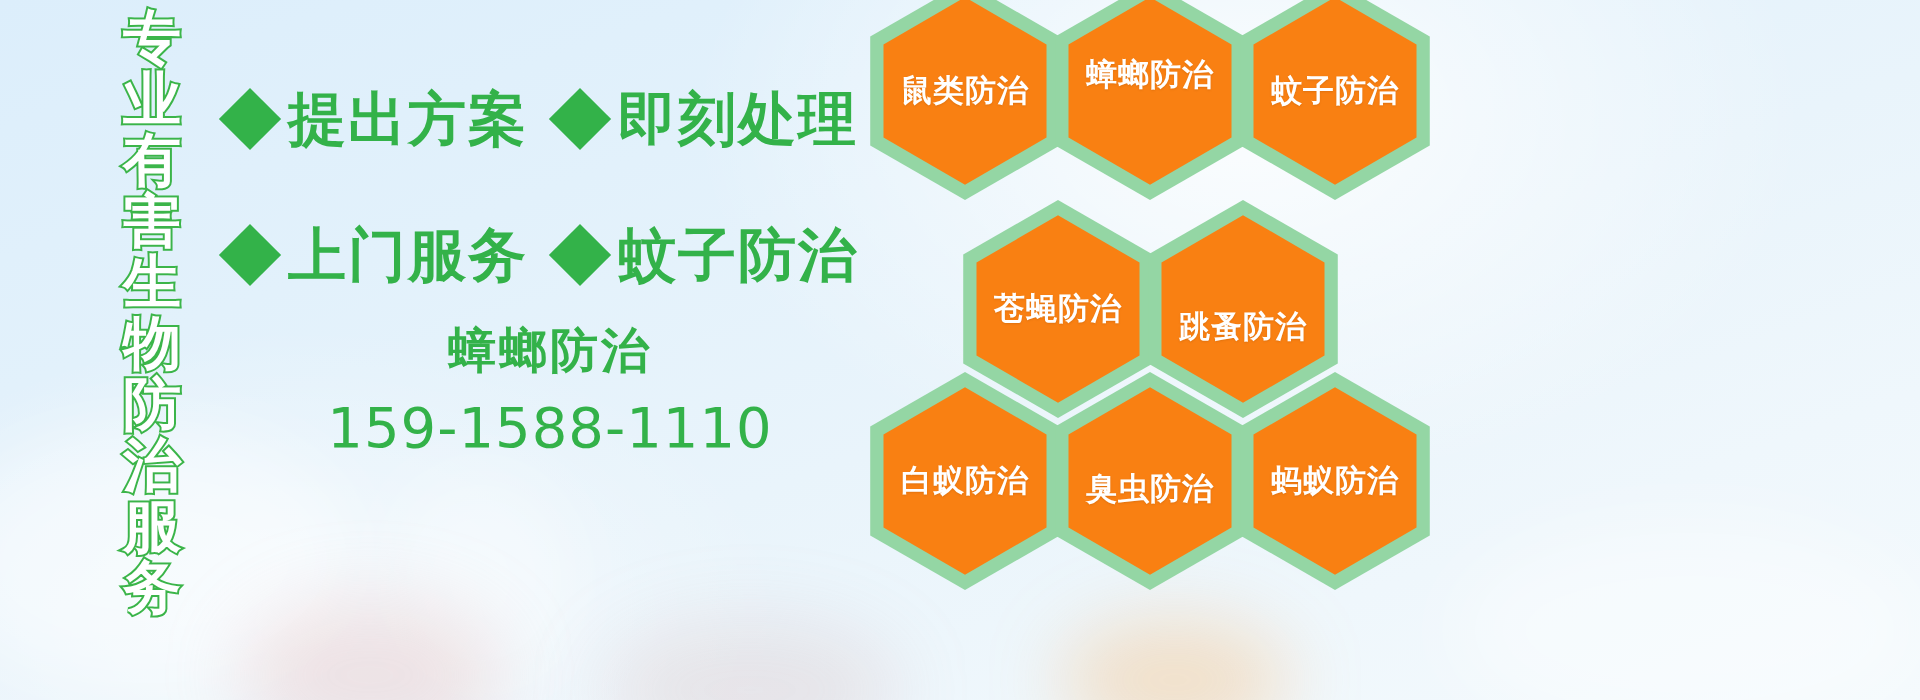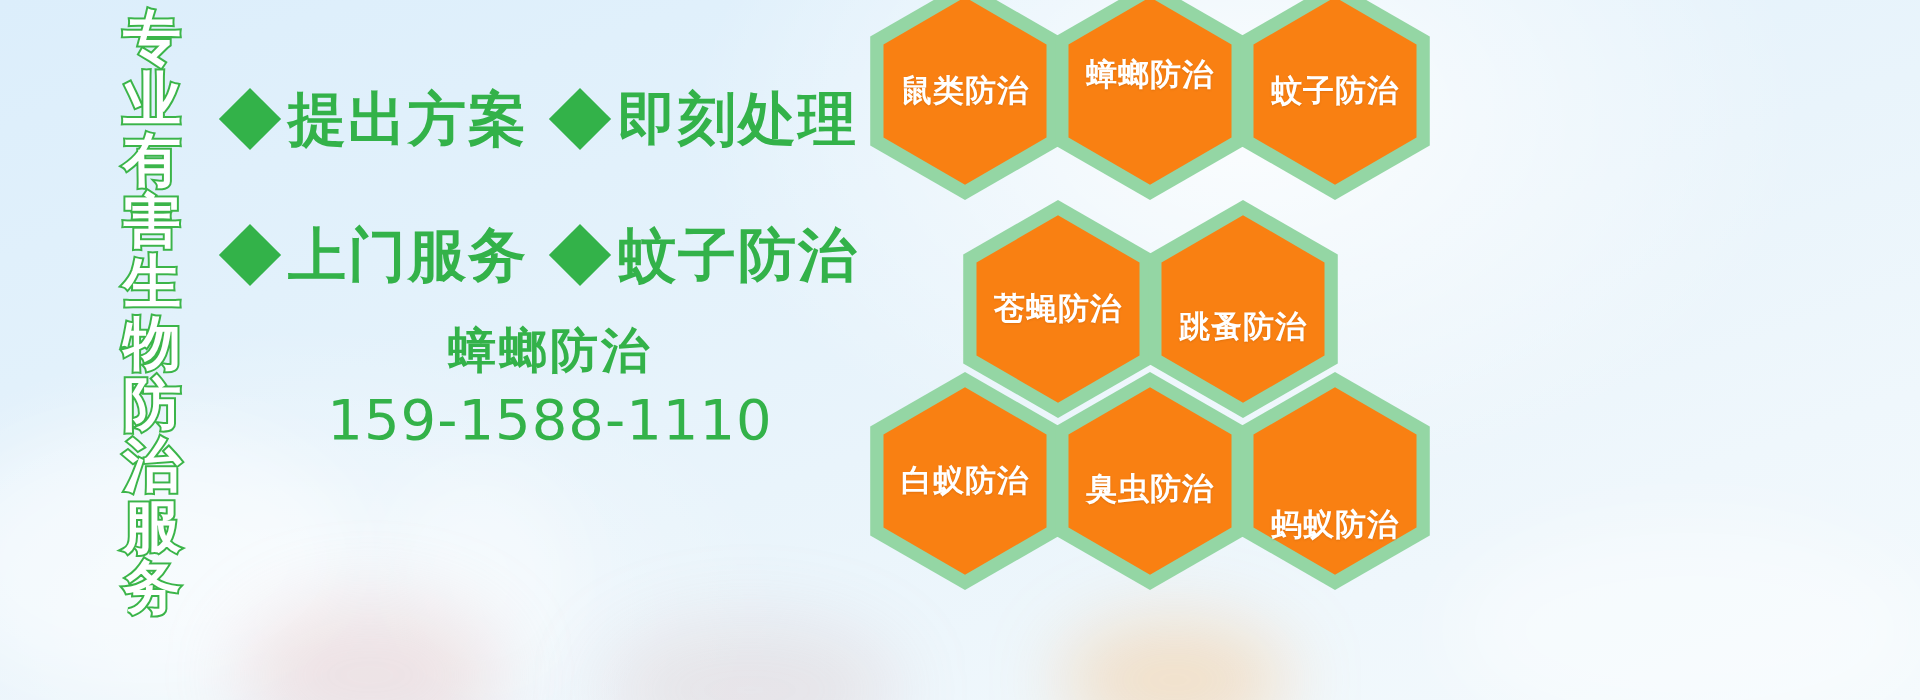--- a/index.html
+++ b/index.html
@@ -53,20 +53,21 @@
   .gap{width:30px;}
 
   
   #contact{position:absolute;left:250px;top:318px;width:600px;text-align:center;}
   #contact-title{
     font-size:48px;font-weight:bold;color:#33b249;line-height:64px;letter-spacing:3px;
   }
   .phone{
     font-size:56px;color:#33b249;line-height:76px;letter-spacing:1px;
     font-family:"DejaVu Sans","Liberation Sans",sans-serif;
+    margin-top:8px;
   }
   #phone1{margin-top:14px;}
 
   
   #comb{position:absolute;left:0;top:0;width:1920px;height:542px;pointer-events:none;padding-left:8px;}
   .hexwrap{position:absolute;pointer-events:auto;}
   .hex-label{
     position:absolute;left:0;width:100%;text-align:center;
     color:#ffffff;font-size:31px;font-weight:bold;letter-spacing:1px;
     text-shadow:0 1px 2px rgba(150,70,0,0.25);
@@ -175,17 +176,17 @@
           <polygon points="50,0 100,28.75 100,86.25 50,115 0,86.25 0,28.75" fill="#94d6a4"></polygon>
           <polygon points="50,8 93,33 93,82 50,107 7,82 7,33" fill="#f98012"></polygon>
         </svg>
         <div class="hex-label" style="top: 96px;">臭虫防治</div>
       </div>
       <div class="hexwrap" style="left: 1240px; top: 372px; width: 190px; height: 218px;">
         <svg width="190" height="218" viewBox="0 0 100 115" style="display: block; overflow: visible;">
           <polygon points="50,0 100,28.75 100,86.25 50,115 0,86.25 0,28.75" fill="#94d6a4"></polygon>
           <polygon points="50,8 93,33 93,82 50,107 7,82 7,33" fill="#f98012"></polygon>
         </svg>
-        <div class="hex-label" style="top: 88px; margin-top: 44px;">蚂蚁防治</div>
+        <div class="hex-label" style="top: 88px;">蚂蚁防治</div>
       </div>
     </div>
 
 </div>
 
 </body></html>

